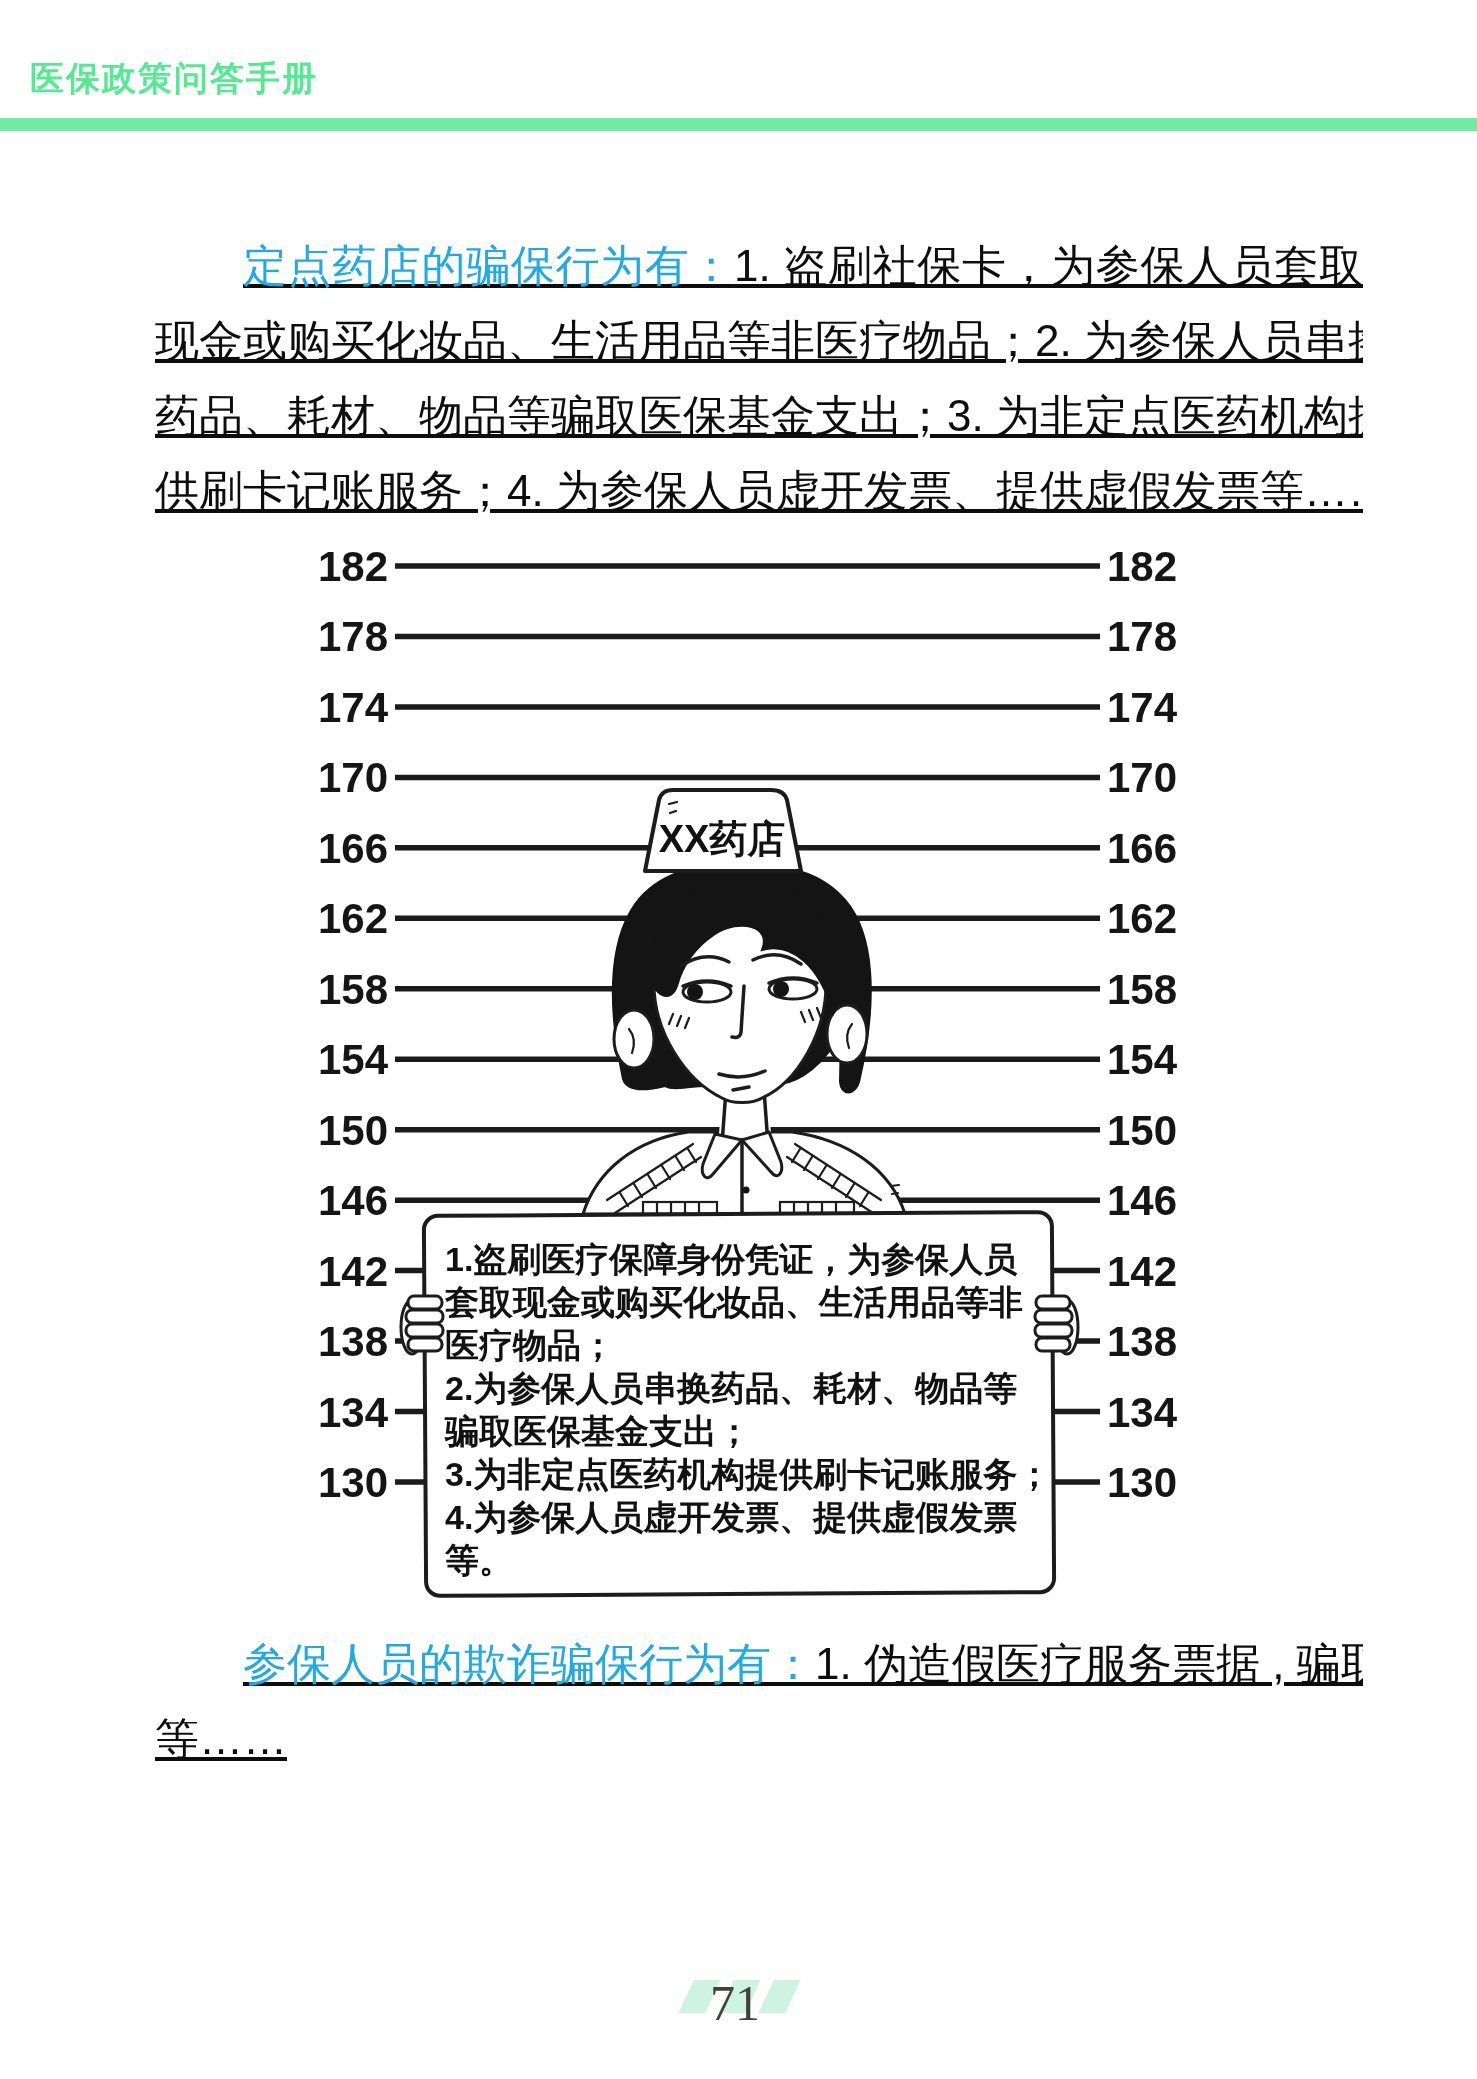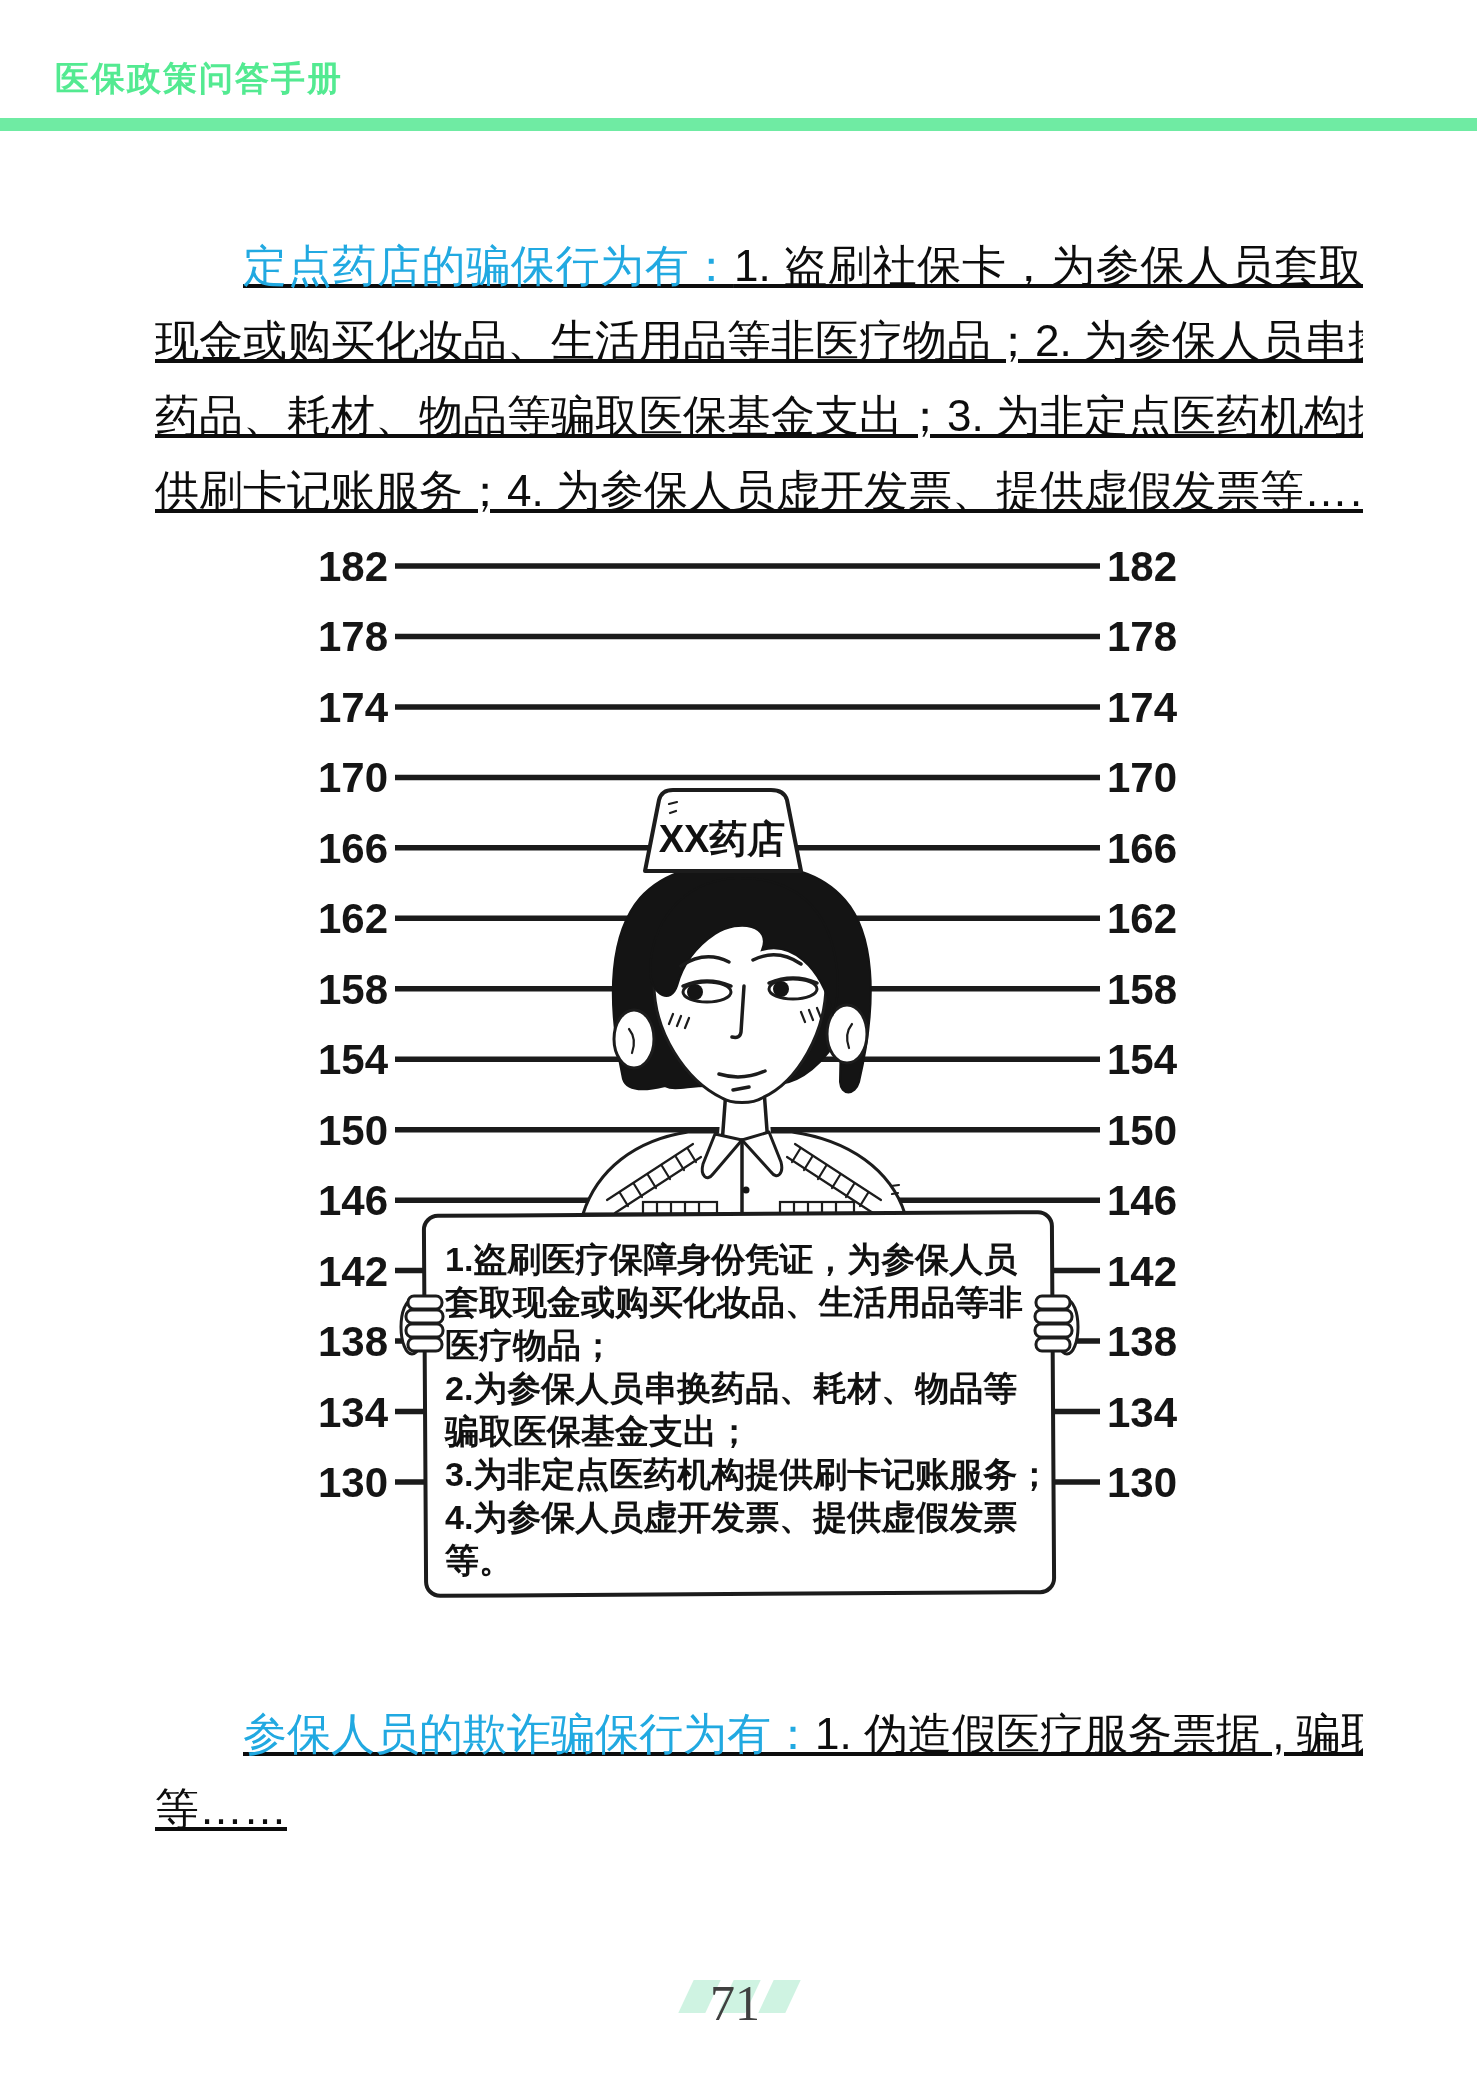--- a/index.html
+++ b/index.html
@@ -3,38 +3,38 @@
 <meta charset="utf-8">
 <style>
   html,body{margin:0;padding:0;background:#ffffff;}
   .page{
     position:relative;width:1477px;height:2079px;background:#ffffff;
     overflow:hidden;font-family:"Liberation Sans",sans-serif;color:#111;
   }
   
   .header-title{
     position:absolute;left:30px;top:56px;font-size:34px;font-weight:bold;
-    letter-spacing:2px;color:#53EA91;margin-left:25px;
+    letter-spacing:2px;color:#53EA91;
   }
   .header-bar{
     position:absolute;left:0;top:118px;width:1477px;height:13px;background:#6FEBA3;
   }
   
   .para{
     position:absolute;left:155px;width:1208px;font-size:44px;color:#0d0d0d;text-decoration:underline;
   }
   .para .tline{
     height:75px;line-height:75px;text-align:justify;text-align-last:justify;
     overflow:hidden;white-space:nowrap;
   }
   .para .tline.indent{padding-left:88px;}
   .para .tline.short{text-align:left;text-align-last:left;}
   .lead{color:#21A9E1;}
   .para1{top:228px;}
-  .para2{top:1696px;}
+  .para2{top:1626px;}
   
   .figure-wrap{position:absolute;left:245px;top:534px;width:990px;height:1150px;}
   .figure-wrap svg{display:block;width:990px;height:1150px;}
   .scale-line{stroke:#1b1b1b;stroke-width:5.5;}
   .scale-num{font:bold 42px "Liberation Sans",sans-serif;fill:#151515;}
   .ol{fill:#ffffff;stroke:#1c1c1c;stroke-width:4;stroke-linejoin:round;}
   .ol3{fill:#ffffff;stroke:#1c1c1c;stroke-width:3;stroke-linejoin:round;}
   .ln{fill:none;stroke:#1c1c1c;stroke-width:3.5;stroke-linecap:round;}
   .lnthin{fill:none;stroke:#1c1c1c;stroke-width:2.2;stroke-linecap:round;}
   .hair{fill:#141414;stroke:#141414;stroke-width:2;}

